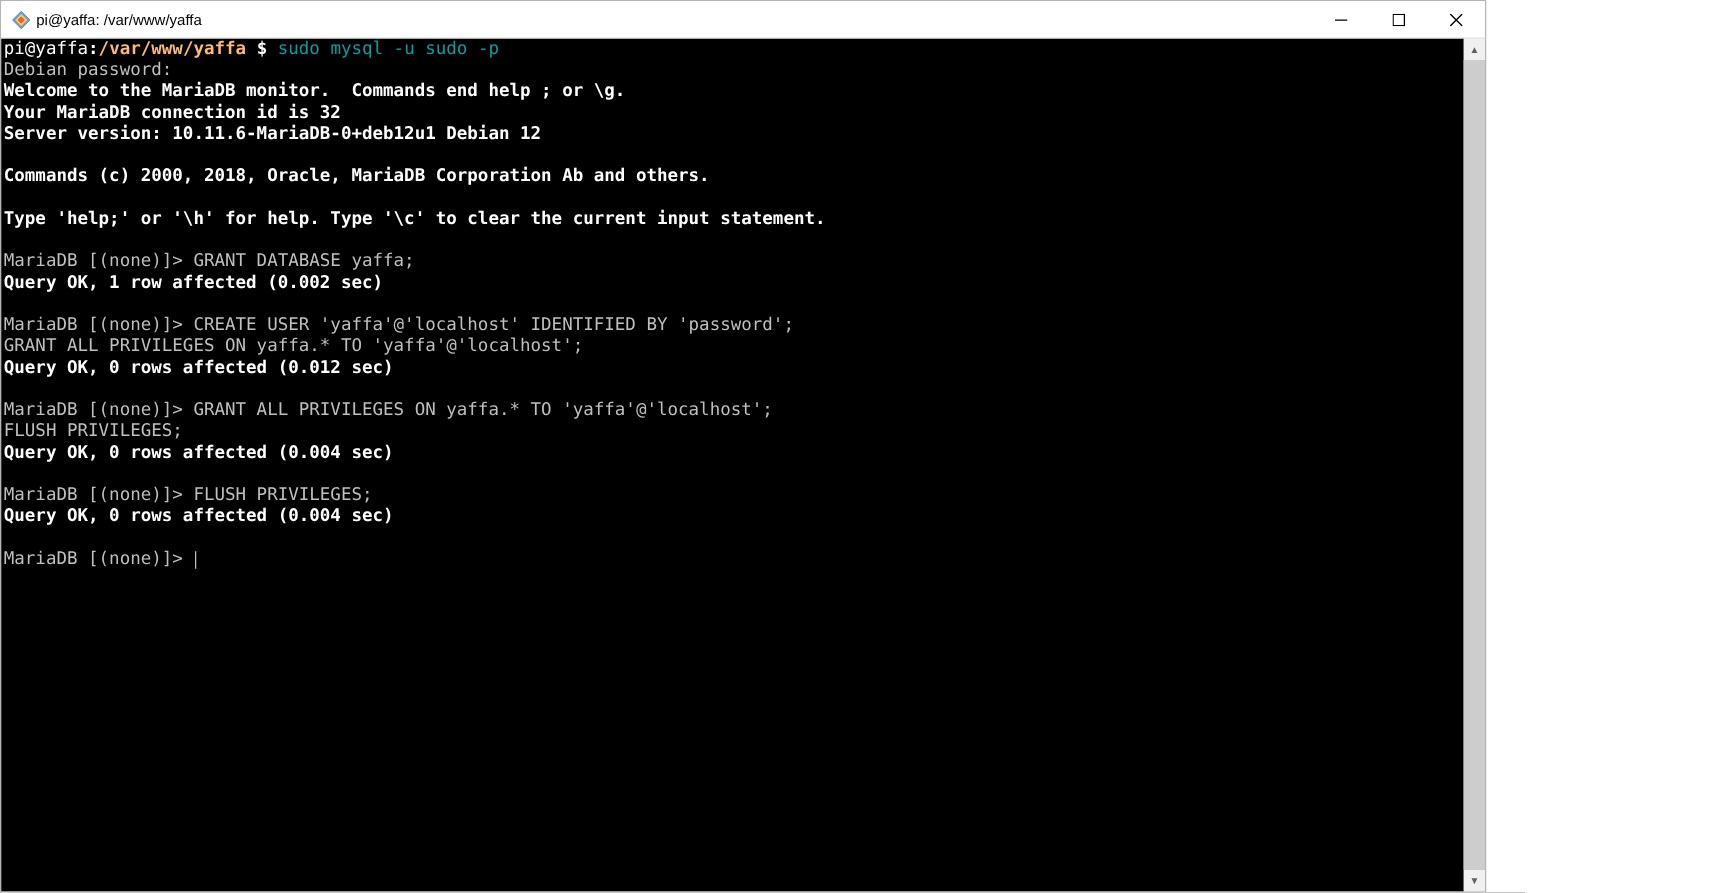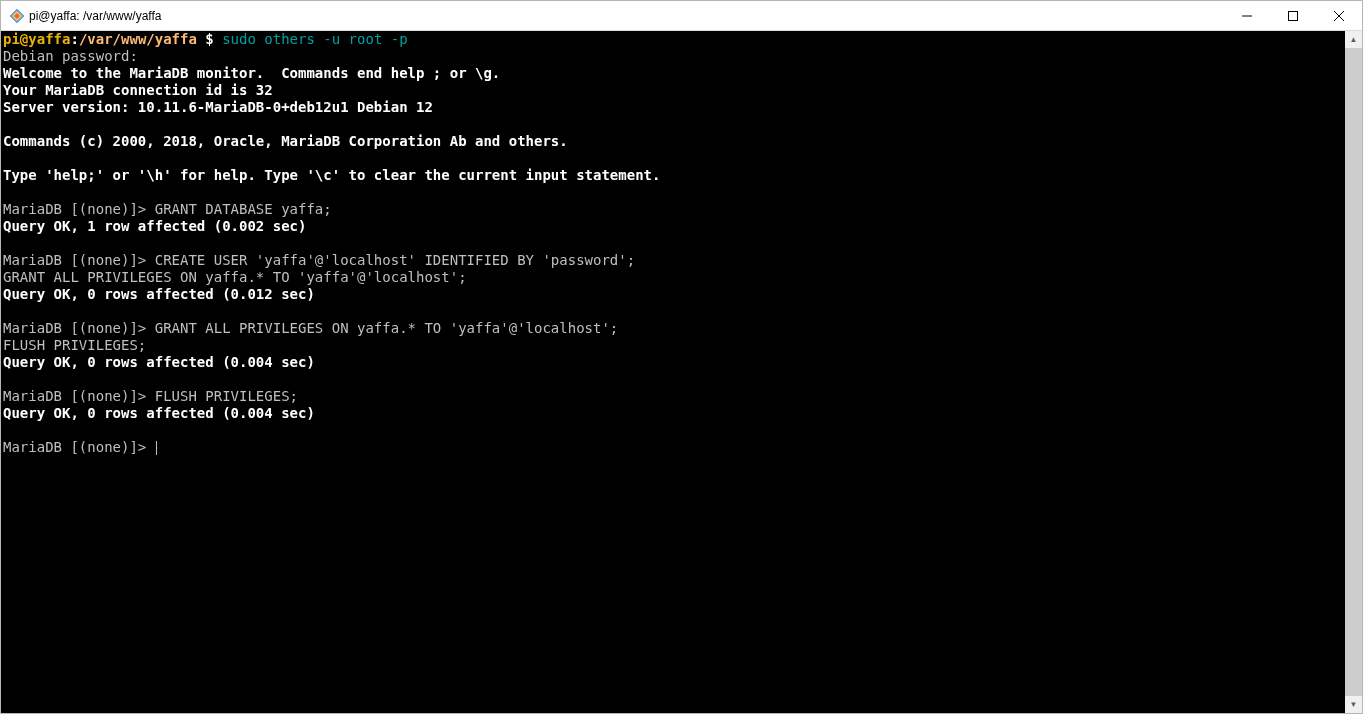--- a/index.html
+++ b/index.html
@@ -1,28 +1,28 @@
 <!DOCTYPE html>
 <html><head>
 <meta charset="utf-8">
 <style>
   * { margin: 0; padding: 0; box-sizing: border-box; }
   html, body { width: 1371px; height: 714px; font-family: "Segoe UI", Tahoma, sans-serif; background: #fff; overflow: hidden; }
-  .window { width: 1363px; height: 714px; border: 1px solid #b5b5b5; display: flex; flex-direction: column; background: #fff; }
+  .window { width: 1189px; height: 714px; border: 1px solid #b5b5b5; display: flex; flex-direction: column; background: #fff; }
   .titlebar { height: 30px; background: #ffffff; display: flex; align-items: center; border-bottom: 1px solid #dcdcdc; user-select: none; }
   .titlebar .icon-wrap { width: 26px; display: flex; align-items: center; justify-content: center; padding-left: 6px; }
   .titlebar .title-text { flex: 0 0 auto; font-size: 12px; color: #000; padding-left: 2px; }
   .titlebar .spacer { flex: 1 1 auto; }
   .win-controls { display: flex; height: 100%; }
   .win-btn { width: 46px; height: 100%; display: flex; align-items: center; justify-content: center; font-size: 10px; color: #000; }
   .win-btn svg { width: 10px; height: 10px; stroke: #000; stroke-width: 1; fill: none; }
   .content { flex: 1 1 auto; display: flex; }
   .terminal { flex: 1 1 auto; background: #000; color: #bfbfbf; font-family: Consolas, "Lucida Console", monospace; font-size: 14px; line-height: 17px; padding: 0 2px 2px 2px; white-space: pre; overflow: hidden; }
   .bold { font-weight: bold; color: #ffffff; }
-  .green { color: #eab308; font-weight: bold; }
+  .green { color: #ffffff; font-weight: normal; }
   .blue { color: #fdba74; font-weight: bold; }
   .cyan { color: #00a0a0; }
   .cursor { display: inline-block; width: 1px; height: 14px; background: #bfbfbf; vertical-align: text-bottom; margin-left: 1px; animation: blink 1s step-end infinite; }
   @keyframes blink { 50% { opacity: 0; } }
   .scrollbar { width: 17px; background: #f0f0f0; position: relative; border-left: 0; }
   .scroll-arrow { position: absolute; left: 0; width: 17px; height: 17px; display: flex; align-items: center; justify-content: center; color: #606060; font-size: 8px; }
   .scroll-arrow.up { top: 0; }
   .scroll-arrow.down { bottom: 0; }
   .scroll-thumb { position: absolute; left: 0; width: 17px; top: 17px; bottom: 17px; background: #cdcdcd; }
   .mobaicon { width: 16px; height: 16px; }
@@ -54,21 +54,21 @@
       </div>
       <div class="win-btn close">
         <svg viewBox="0 0 10 10">
             <path d="M0 0 L10 10 M10 0 L0 10"></path>
           </svg>
       </div>
     </div>
   </div>
 
   <div class="content">
-    <div class="terminal"><span class="green">pi@yaffa</span><span class="bold">:</span><span class="blue">/var/www/yaffa</span><span class="bold"> $</span><span class="cyan"> sudo others -u root -p</span>
+    <div class="terminal"><span class="green">pi@yaffa</span><span class="bold">:</span><span class="blue">/var/www/yaffa</span><span class="bold"> $</span><span class="cyan"> sudo mysql -u sudo -p</span>
 <span>Debian password:</span>
 <span class="bold">Welcome to the MariaDB monitor.  Commands end help ; or \g.</span>
 <span class="bold">Your MariaDB connection id is 32</span>
 <span class="bold">Server version: 10.11.6-MariaDB-0+deb12u1 Debian 12</span>
 <span></span>
 <span class="bold">Commands (c) 2000, 2018, Oracle, MariaDB Corporation Ab and others.</span>
 <span></span>
 <span class="bold">Type 'help;' or '\h' for help. Type '\c' to clear the current input statement.</span>
 <span></span>
 <span>MariaDB [(none)]&gt; </span><span>GRANT DATABASE yaffa;</span>

